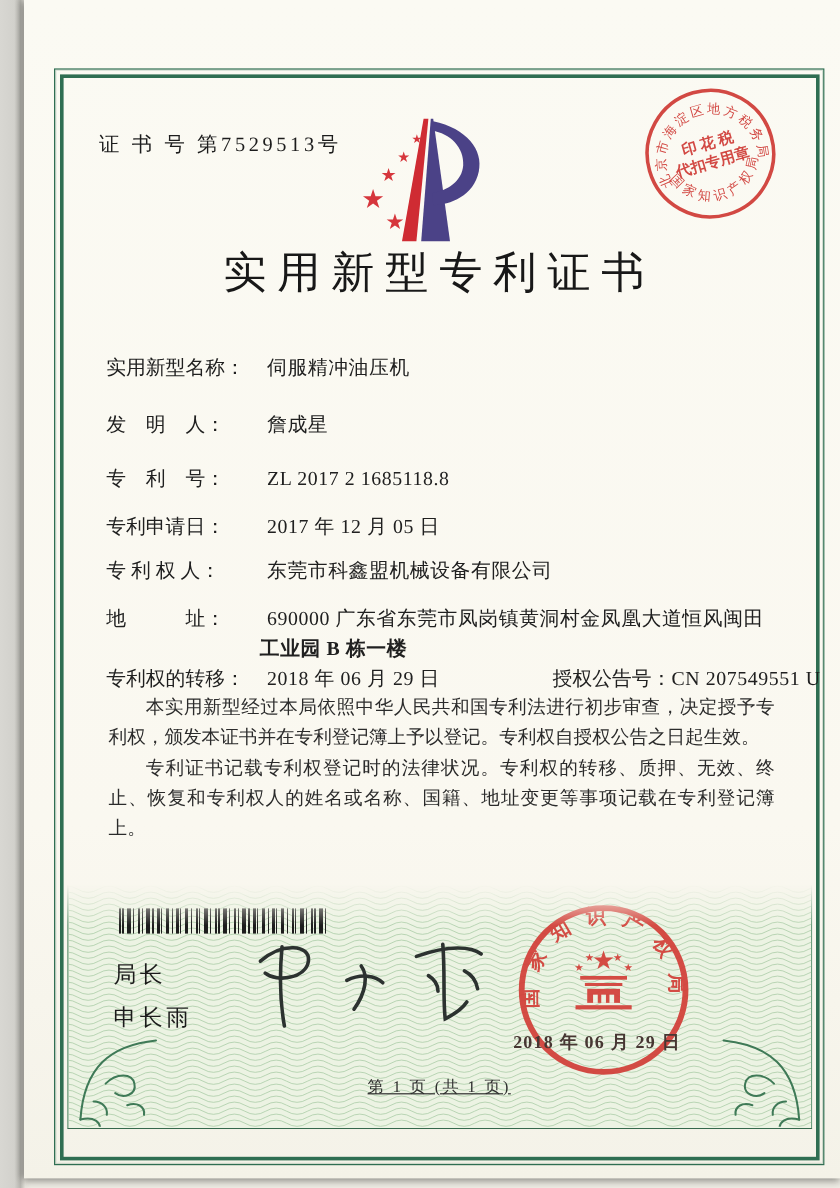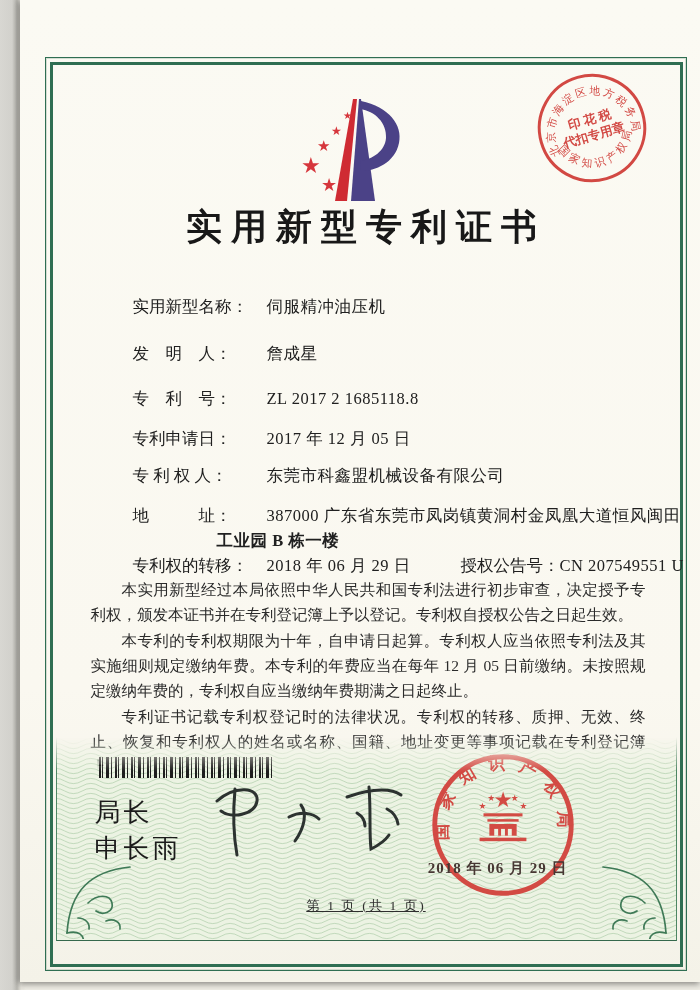--- a/index.html
+++ b/index.html
@@ -17,25 +17,25 @@
   .frame-inner{position:absolute;inset:2.5px;border:3px solid #2f6e52;}
   .content{position:absolute;inset:0;color:#202020;}
 
   .cert-no{position:absolute;left:30px;top:44px;font-size:17px;letter-spacing:3px;color:#1c1c1c;}
 
   .logo{position:absolute;left:238px;top:26px;width:120px;height:118px;}
 
   .tax-stamp{position:absolute;left:476px;top:0px;width:126px;height:126px;transform:rotate(-16deg);opacity:.92;}
 
   .title{position:absolute;left:0;right:0;top:138px;text-align:center;
-    font-size:36px;font-weight:700;letter-spacing:9px;color:#181818;}
+    font-size:36px;font-weight:400;letter-spacing:9px;color:#181818;}
 
   .fields{position:absolute;left:36px;right:30px;top:0;font-size:16.5px;}
   .frow{position:absolute;left:0;right:0;white-space:nowrap;}
-  .flabel{display:inline-block;width:134px;white-space:pre;margin-left:44px;}
+  .flabel{display:inline-block;width:134px;white-space:pre;}
   .fvalue{letter-spacing:.5px;text-align:right;}
   .addr2{position:absolute;left:128px;top:25px;font-weight:bold;}
   .pair2{position:absolute;left:372px;top:0;}
 
   .body-text{position:absolute;left:38px;right:34px;top:512px;
     font-size:15.5px;line-height:25px;color:#2b2b2b;text-align:justify;}
   .body-text p{margin:0 0 1px 0;text-indent:2em;}
 
   .band{position:absolute;left:3px;right:3px;top:672px;height:203px;
     background:#ecf3e3;
@@ -43,36 +43,37 @@
     -webkit-mask-image:linear-gradient(180deg,transparent 0,#000 34px);
             mask-image:linear-gradient(180deg,transparent 0,#000 34px);}
   .waves{position:absolute;inset:0;width:100%;height:100%;}
   .flourish{position:absolute;bottom:1px;width:78px;height:78px;}
   .flourish.left{left:1px;}
   .flourish.right{right:1px;transform:scaleX(-1);}
 
   .barcode{position:absolute;left:42px;top:20px;width:176px;height:21px;
     background:repeating-linear-gradient(90deg,#1d1d1d 0 2px,transparent 2px 3px,#1d1d1d 3px 4px,transparent 4px 7px,#1d1d1d 7px 10px,transparent 10px 12px,#1d1d1d 12px 13px,transparent 13px 16px);}
 
-  .director{position:absolute;left:38px;top:58px;font-size:26px;letter-spacing:3px;color:#1b1b1b;line-height:36px;}
+  .director{position:absolute;left:38px;top:58px;font-size:19px;letter-spacing:3px;color:#1b1b1b;line-height:36px;}
   .signature{position:absolute;left:140px;top:34px;width:230px;height:100px;}
 
   .seal{position:absolute;left:368px;top:10px;width:156px;height:156px;opacity:.93;}
   .seal-date{position:absolute;left:356px;top:122px;width:170px;text-align:center;
     font-size:15px;letter-spacing:1px;color:#473733;font-weight:600;}
   .footer{position:absolute;left:0;right:0;top:160px;text-align:center;font-size:13.5px;letter-spacing:2px;color:#2e2e2e;text-decoration:underline;}
 </style>
 </head>
 <body>
 
 <div class="paper">
   <div class="frame">
     <div class="frame-inner">
       <div class="content">
 
+        <div class="cert-no">证 书 号 第7529513号</div>
 
         <svg class="logo" viewBox="0 0 120 118">
           <g fill="#d6363c">
             <text x="10" y="82" font-size="22">★</text>
             <text x="26" y="60" font-size="15">★</text>
             <text x="40" y="44" font-size="12">★</text>
             <text x="52" y="28" font-size="10">★</text>
             <text x="30" y="100" font-size="18">★</text>
           </g>
           <path d="M62,8 L66,8 L56,110 L44,110 Z" fill="#cf2b33"></path>
@@ -108,32 +109,31 @@
           <div class="frow" style="top:323px">
             <span class="flabel">专　利　号：</span><span class="fvalue">ZL 2017 2 1685118.8</span>
           </div>
           <div class="frow" style="top:363px">
             <span class="flabel">专利申请日：</span><span class="fvalue">2017 年 12 月 05 日</span>
           </div>
           <div class="frow" style="top:400px">
             <span class="flabel">专 利 权 人：</span><span class="fvalue">东莞市科鑫盟机械设备有限公司</span>
           </div>
           <div class="frow" style="top:440px">
-            <span class="flabel">地　　　址：</span><span class="fvalue">387000 广东省东莞市凤岗镇黄洞村金凤凰大道恒风闽田</span>
+            <span class="flabel">地　　　址：</span><span class="fvalue">690000 广东省东莞市凤岗镇黄洞村金凤凰大道恒风闽田</span>
             <span class="addr2 fvalue">工业园 B 栋一楼</span>
           </div>
           <div class="frow" style="top:490px">
             <span class="flabel">专利权的转移：</span><span class="fvalue">2018 年 06 月 29 日</span>
             <span class="pair2"><span>授权公告号：</span><span class="fvalue">CN 207549551 U</span></span>
           </div>
         </div>
 
         <div class="body-text">
           <p>本实用新型经过本局依照中华人民共和国专利法进行初步审查，决定授予专利权，颁发本证书并在专利登记簿上予以登记。专利权自授权公告之日起生效。</p>
-          <p>本专利的专利权期限为十年，自申请日起算。专利权人应当依照专利法及其实施细则规定缴纳年费。本专利的年费应当在每年 12 月 05 日前缴纳。未按照规定缴纳年费的，专利权自应当缴纳年费期满之日起终止。</p>
           <p>专利证书记载专利权登记时的法律状况。专利权的转移、质押、无效、终止、恢复和专利权人的姓名或名称、国籍、地址变更等事项记载在专利登记簿上。</p>
         </div>
 
         <div class="band">
           <svg class="waves" id="waves" preserveAspectRatio="none" viewBox="0 0 640 203">
               <path d="M-10 4 q9 -5.2 18 0 q9 5.2 18 0 q9 -5.2 18 0 q9 5.2 18 0 q9 -5.2 18 0 q9 5.2 18 0 q9 -5.2 18 0 q9 5.2 18 0 q9 -5.2 18 0 q9 5.2 18 0 q9 -5.2 18 0 q9 5.2 18 0 q9 -5.2 18 0 q9 5.2 18 0 q9 -5.2 18 0 q9 5.2 18 0 q9 -5.2 18 0 q9 5.2 18 0 q9 -5.2 18 0 q9 5.2 18 0 q9 -5.2 18 0 q9 5.2 18 0 q9 -5.2 18 0 q9 5.2 18 0 q9 -5.2 18 0 q9 5.2 18 0 q9 -5.2 18 0 q9 5.2 18 0 q9 -5.2 18 0 q9 5.2 18 0 q9 -5.2 18 0 q9 5.2 18 0 q9 -5.2 18 0 q9 5.2 18 0 q9 -5.2 18 0 q9 5.2 18 0 q9 -5.2 18 0 q9 5.2 18 0" fill="none" stroke="#a3c7a0" stroke-width="0.8" opacity="0.75"></path>
               <path d="M-10 9 q9 -5.2 18 0 q9 5.2 18 0 q9 -5.2 18 0 q9 5.2 18 0 q9 -5.2 18 0 q9 5.2 18 0 q9 -5.2 18 0 q9 5.2 18 0 q9 -5.2 18 0 q9 5.2 18 0 q9 -5.2 18 0 q9 5.2 18 0 q9 -5.2 18 0 q9 5.2 18 0 q9 -5.2 18 0 q9 5.2 18 0 q9 -5.2 18 0 q9 5.2 18 0 q9 -5.2 18 0 q9 5.2 18 0 q9 -5.2 18 0 q9 5.2 18 0 q9 -5.2 18 0 q9 5.2 18 0 q9 -5.2 18 0 q9 5.2 18 0 q9 -5.2 18 0 q9 5.2 18 0 q9 -5.2 18 0 q9 5.2 18 0 q9 -5.2 18 0 q9 5.2 18 0 q9 -5.2 18 0 q9 5.2 18 0 q9 -5.2 18 0 q9 5.2 18 0 q9 -5.2 18 0 q9 5.2 18 0" fill="none" stroke="#a3c7a0" stroke-width="0.8" opacity="0.75"></path>
               <path d="M-10 14 q9 -5.2 18 0 q9 5.2 18 0 q9 -5.2 18 0 q9 5.2 18 0 q9 -5.2 18 0 q9 5.2 18 0 q9 -5.2 18 0 q9 5.2 18 0 q9 -5.2 18 0 q9 5.2 18 0 q9 -5.2 18 0 q9 5.2 18 0 q9 -5.2 18 0 q9 5.2 18 0 q9 -5.2 18 0 q9 5.2 18 0 q9 -5.2 18 0 q9 5.2 18 0 q9 -5.2 18 0 q9 5.2 18 0 q9 -5.2 18 0 q9 5.2 18 0 q9 -5.2 18 0 q9 5.2 18 0 q9 -5.2 18 0 q9 5.2 18 0 q9 -5.2 18 0 q9 5.2 18 0 q9 -5.2 18 0 q9 5.2 18 0 q9 -5.2 18 0 q9 5.2 18 0 q9 -5.2 18 0 q9 5.2 18 0 q9 -5.2 18 0 q9 5.2 18 0 q9 -5.2 18 0 q9 5.2 18 0" fill="none" stroke="#a3c7a0" stroke-width="0.8" opacity="0.75"></path>
               <path d="M-10 19 q9 -5.2 18 0 q9 5.2 18 0 q9 -5.2 18 0 q9 5.2 18 0 q9 -5.2 18 0 q9 5.2 18 0 q9 -5.2 18 0 q9 5.2 18 0 q9 -5.2 18 0 q9 5.2 18 0 q9 -5.2 18 0 q9 5.2 18 0 q9 -5.2 18 0 q9 5.2 18 0 q9 -5.2 18 0 q9 5.2 18 0 q9 -5.2 18 0 q9 5.2 18 0 q9 -5.2 18 0 q9 5.2 18 0 q9 -5.2 18 0 q9 5.2 18 0 q9 -5.2 18 0 q9 5.2 18 0 q9 -5.2 18 0 q9 5.2 18 0 q9 -5.2 18 0 q9 5.2 18 0 q9 -5.2 18 0 q9 5.2 18 0 q9 -5.2 18 0 q9 5.2 18 0 q9 -5.2 18 0 q9 5.2 18 0 q9 -5.2 18 0 q9 5.2 18 0 q9 -5.2 18 0 q9 5.2 18 0" fill="none" stroke="#a3c7a0" stroke-width="0.8" opacity="0.75"></path>
               <path d="M-10 24 q9 -5.2 18 0 q9 5.2 18 0 q9 -5.2 18 0 q9 5.2 18 0 q9 -5.2 18 0 q9 5.2 18 0 q9 -5.2 18 0 q9 5.2 18 0 q9 -5.2 18 0 q9 5.2 18 0 q9 -5.2 18 0 q9 5.2 18 0 q9 -5.2 18 0 q9 5.2 18 0 q9 -5.2 18 0 q9 5.2 18 0 q9 -5.2 18 0 q9 5.2 18 0 q9 -5.2 18 0 q9 5.2 18 0 q9 -5.2 18 0 q9 5.2 18 0 q9 -5.2 18 0 q9 5.2 18 0 q9 -5.2 18 0 q9 5.2 18 0 q9 -5.2 18 0 q9 5.2 18 0 q9 -5.2 18 0 q9 5.2 18 0 q9 -5.2 18 0 q9 5.2 18 0 q9 -5.2 18 0 q9 5.2 18 0 q9 -5.2 18 0 q9 5.2 18 0 q9 -5.2 18 0 q9 5.2 18 0" fill="none" stroke="#a3c7a0" stroke-width="0.8" opacity="0.75"></path>

